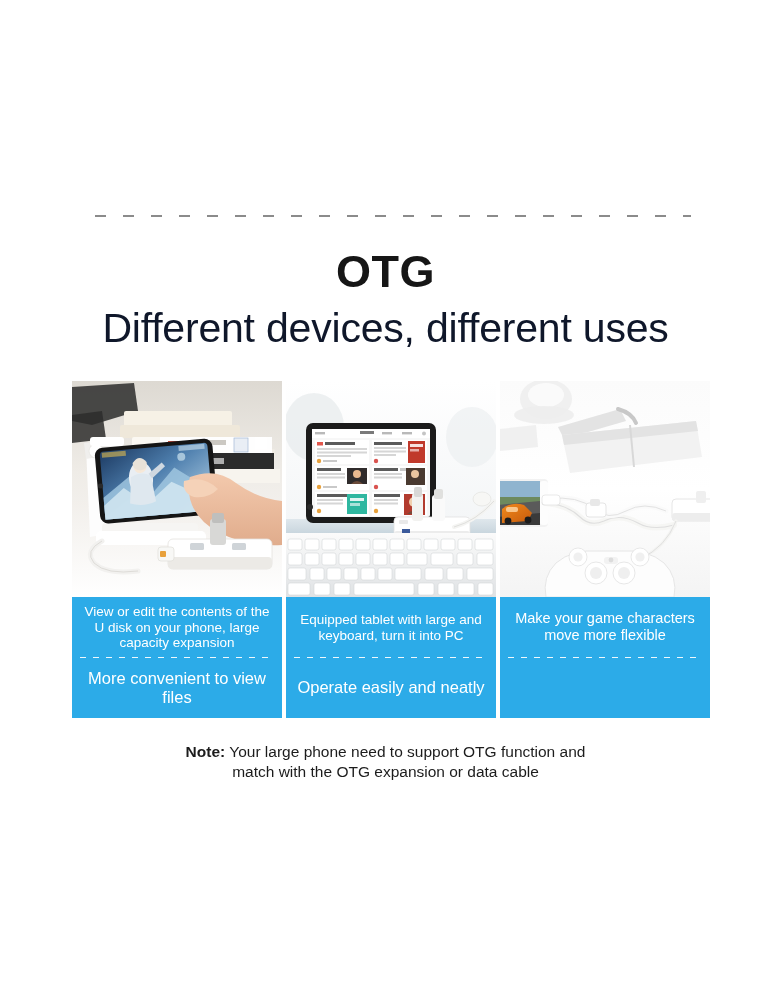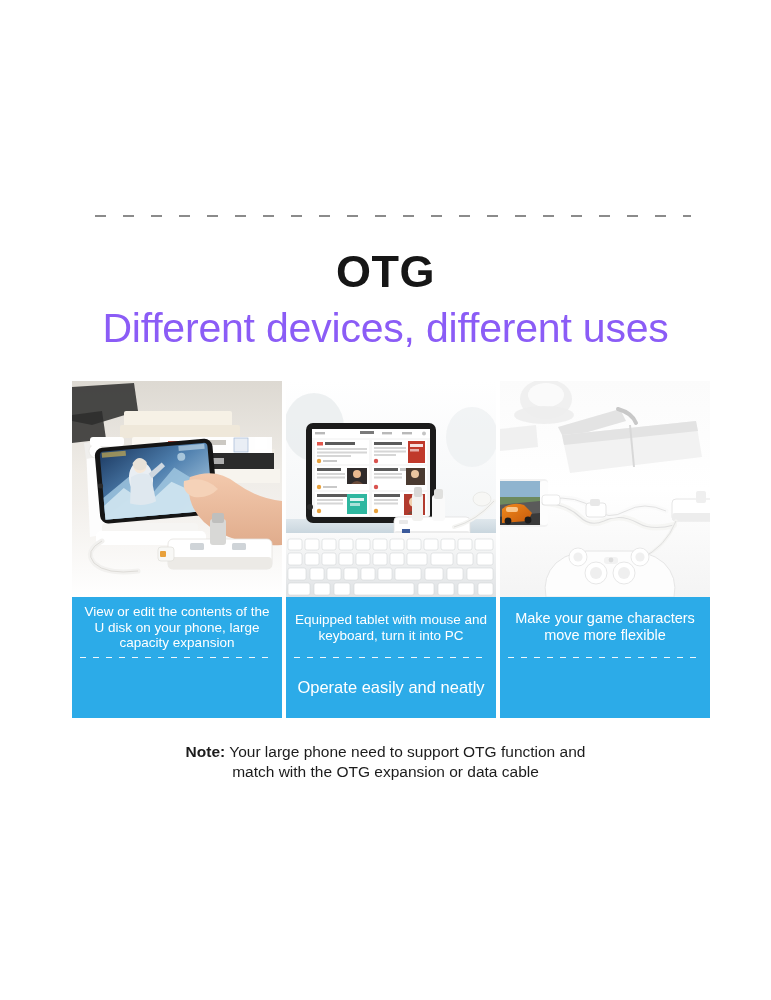--- a/index.html
+++ b/index.html
@@ -22,21 +22,21 @@
   
   .otg-title {
     position: absolute; left: 0; top: 249px; width: 771px;
     text-align: center;
     font-size: 45px; font-weight: bold; color: #161616;
     letter-spacing: 0.5px; line-height: 1;
   }
   .otg-subtitle {
     position: absolute; left: 0; top: 306px; width: 771px;
     text-align: center;
-    font-size: 41px; font-weight: 300; color: #8b5cf6;
+    font-size: 41px; font-weight: 300; color: #0f172a;
     line-height: 1.08; letter-spacing: -0.2px;
   }
 
   
   .grid {
     position: absolute; left: 72px; top: 381px;
     width: 638px; height: 337px;
     display: flex; gap: 4px;
   }
   .card {
@@ -174,20 +174,21 @@
           <rect x="138" y="138" width="16" height="26" rx="3" fill="#d8d8d6"></rect>
           <rect x="140" y="132" width="12" height="10" rx="2" fill="#bfbfbd"></rect>
 
           <path d="M30 160 q-18 10 -8 22 q12 12 44 8" stroke="#f2f1ef" stroke-width="5" fill="none" stroke-linecap="round"></path>
           <path d="M30 160 q-18 10 -8 22 q12 12 44 8" stroke="#dedcd8" stroke-width="1" fill="none"></path>
         </svg>
       </div>
       <div class="caption">
         <div class="cap-top">View or edit the contents of the U disk on your phone, large capacity expansion</div>
         <div class="cap-divider"></div>
+        <div class="cap-bottom">More convenient to view files</div>
       </div>
     </div>
 
     <div class="card card-2">
       <div class="photo">
         <svg viewBox="0 0 210 216" preserveAspectRatio="xMidYMid slice" aria-hidden="true">
           <defs>
             <linearGradient id="c2bg" x1="0" y1="0" x2="0" y2="1">
               <stop offset="0" stop-color="#ffffff"></stop>
                 <stop offset="1" stop-color="#eef1f3"></stop>
@@ -339,21 +340,21 @@
                 <rect x="68" y="202" width="60" height="12" rx="2"></rect>
               <rect x="132" y="202" width="16" height="12" rx="2"></rect>
                 <rect x="152" y="202" width="16" height="12" rx="2"></rect>
               <rect x="172" y="202" width="16" height="12" rx="2"></rect>
                 <rect x="192" y="202" width="15" height="12" rx="2"></rect>
             </g>
           </g>
         </svg>
       </div>
       <div class="caption">
-        <div class="cap-top">Equipped tablet with mouse and keyboard, turn it into PC</div>
+        <div class="cap-top">Equipped tablet with large and keyboard, turn it into PC</div>
         <div class="cap-divider"></div>
         <div class="cap-bottom">Operate easily and neatly</div>
       </div>
     </div>
 
     <div class="card card-3">
       <div class="photo">
         <svg viewBox="0 0 210 216" preserveAspectRatio="xMidYMid slice" aria-hidden="true">
           <defs>
             <linearGradient id="c3bg" x1="0" y1="0" x2="0" y2="1">

